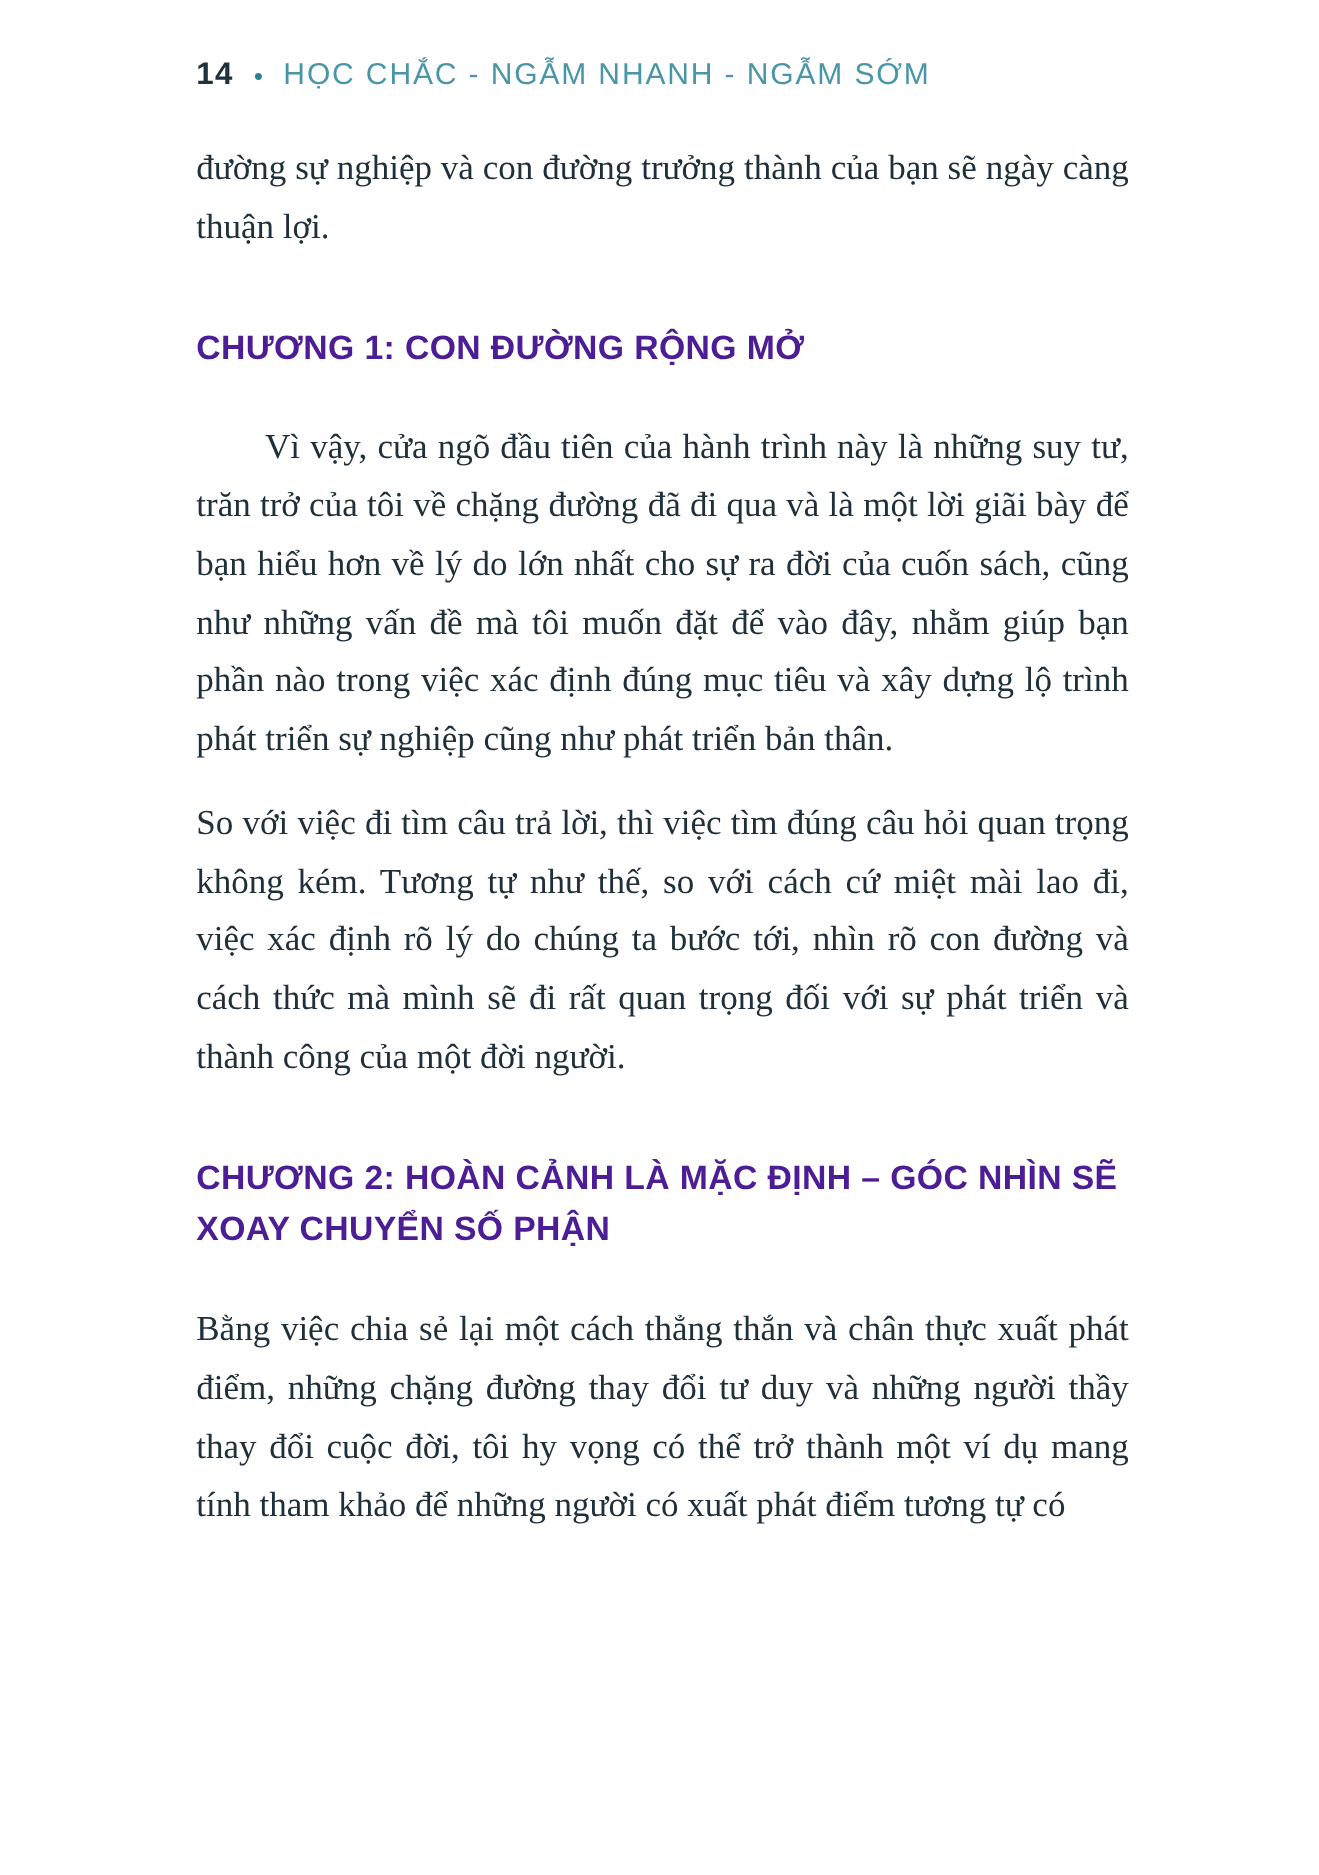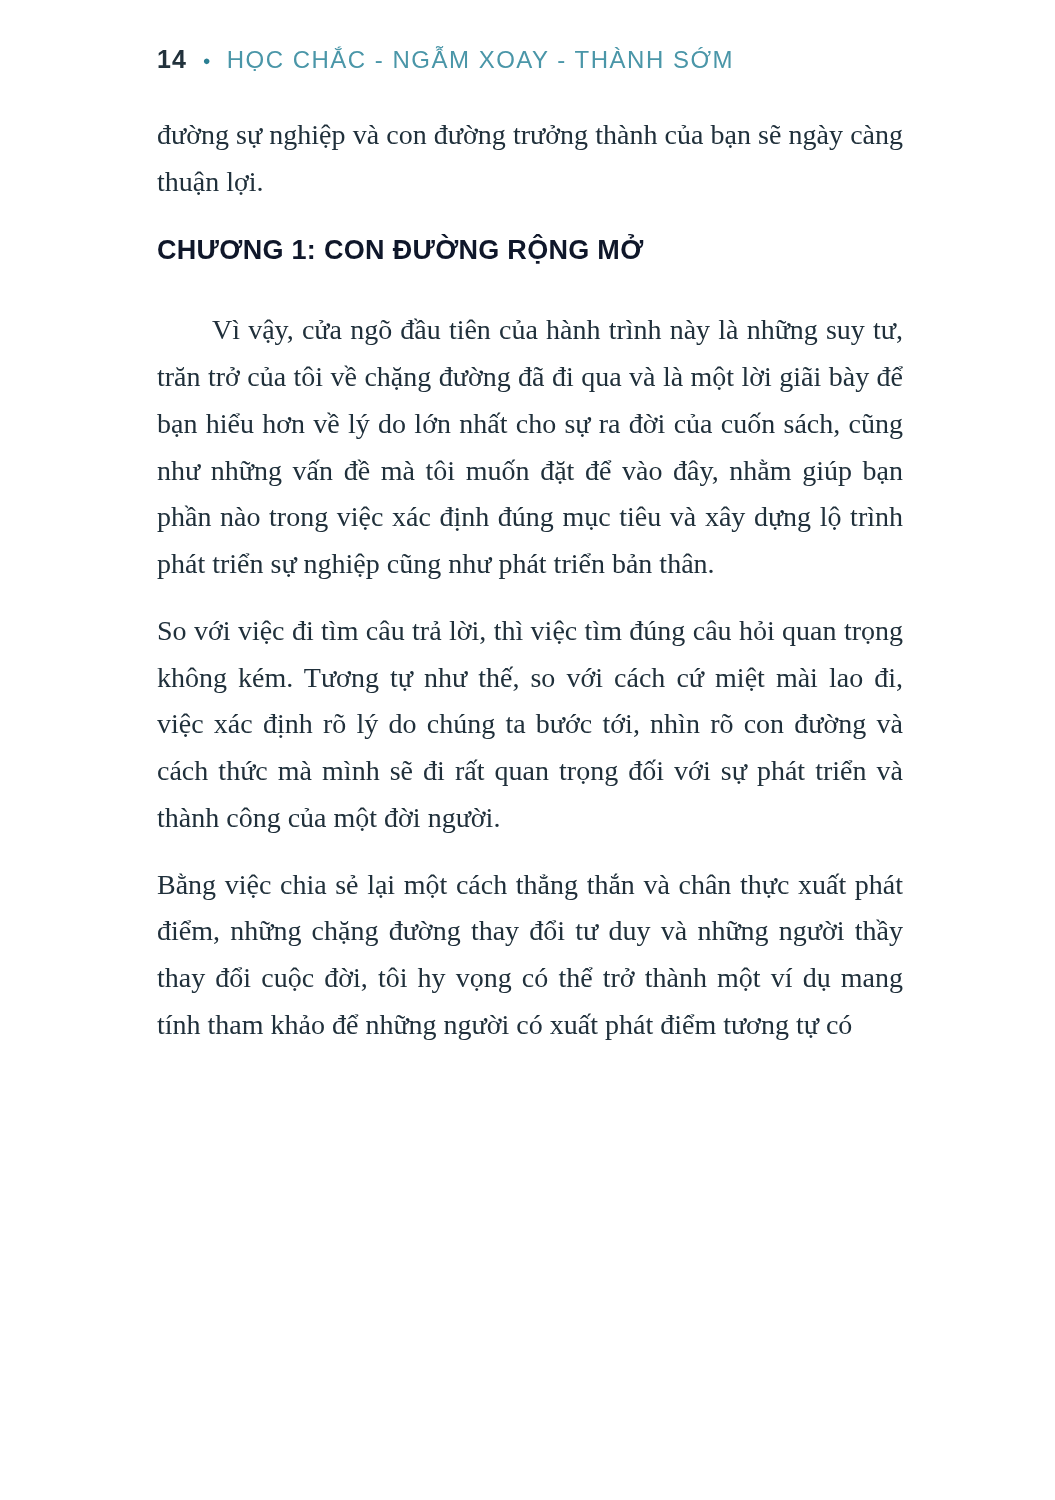--- a/index.html
+++ b/index.html
@@ -55,47 +55,48 @@
   .para {
     margin: 0 0 20px 0;
   }
   .para.indented {
     text-indent: 55px;
   }
   .chapter-heading {
     font-family: "Liberation Sans", "DejaVu Sans", sans-serif;
     font-size: 27px;
     font-weight: 700;
-    color: #0f172a;
+    color: #4c1d95;
     letter-spacing: 0.3px;
     line-height: 1.55;
     text-align: left;
-    margin: 24px 0 36px 0;
+    margin: 52px 0 36px 0;
   }
 </style>
 </head>
 <body>
 
 <div class="page">
 
   <div class="running-header">
     <span class="page-number">14</span>
     <span class="header-bullet">●</span>
-    <span class="header-title">HỌC CHẮC - NGẪM XOAY - THÀNH SỚM</span>
+    <span class="header-title">HỌC CHẮC - NGẪM NHANH - NGẪM SỚM</span>
   </div>
 
   <div class="body-copy">
 
     <p class="para">đường sự nghiệp và con đường trưởng thành của bạn sẽ ngày càng thuận lợi.</p>
 
 
     <h2 class="chapter-heading">CHƯƠNG 1: CON ĐƯỜNG RỘNG MỞ</h2>
 
     <p class="para indented">Vì vậy, cửa ngõ đầu tiên của hành trình này là những suy tư, trăn trở của tôi về chặng đường đã đi qua và là một lời giãi bày để bạn hiểu hơn về lý do lớn nhất cho sự ra đời của cuốn sách, cũng như những vấn đề mà tôi muốn đặt để vào đây, nhằm giúp bạn phần nào trong việc xác định đúng mục tiêu và xây dựng lộ trình phát triển sự nghiệp cũng như phát triển bản thân.</p>
 
     <p class="para">So với việc đi tìm câu trả lời, thì việc tìm đúng câu hỏi quan trọng không kém. Tương tự như thế, so với cách cứ miệt mài lao đi, việc xác định rõ lý do chúng ta bước tới, nhìn rõ con đường và cách thức mà mình sẽ đi rất quan trọng đối với sự phát triển và thành công của một đời người.</p>
 
+    <h2 class="chapter-heading">CHƯƠNG 2: HOÀN CẢNH LÀ MẶC ĐỊNH – GÓC NHÌN SẼ XOAY CHUYỂN SỐ PHẬN</h2>
 
     <p class="para">Bằng việc chia sẻ lại một cách thẳng thắn và chân thực xuất phát điểm, những chặng đường thay đổi tư duy và những người thầy thay đổi cuộc đời, tôi hy vọng có thể trở thành một ví dụ mang tính tham khảo để những người có xuất phát điểm tương tự có</p>
 
   </div>
 
 </div>
 
 </body></html>

